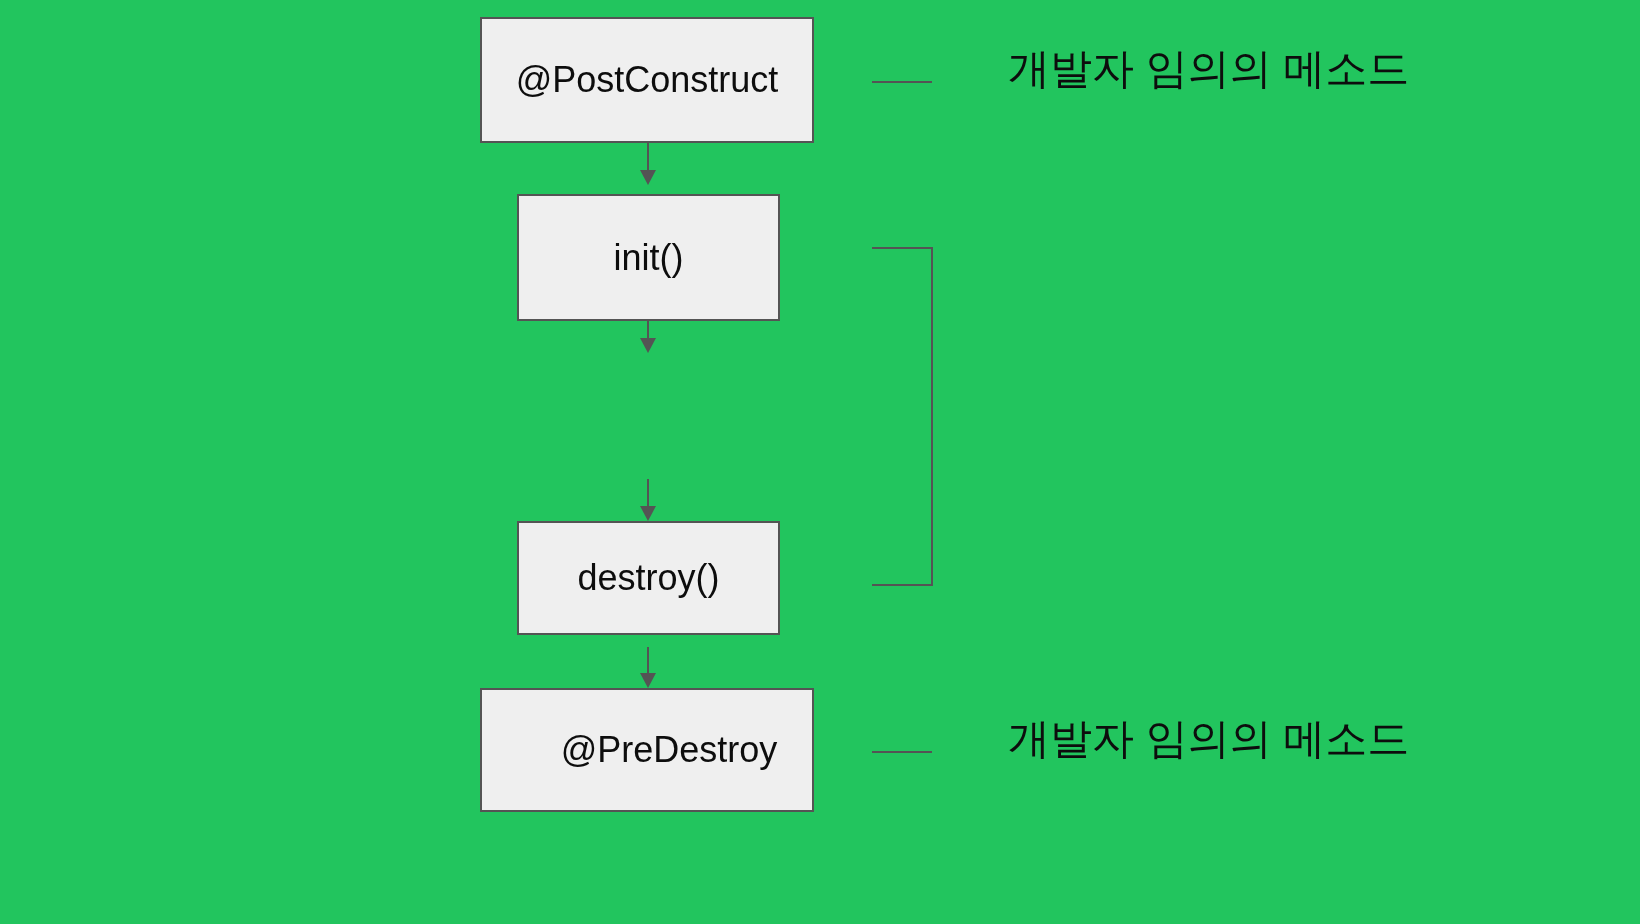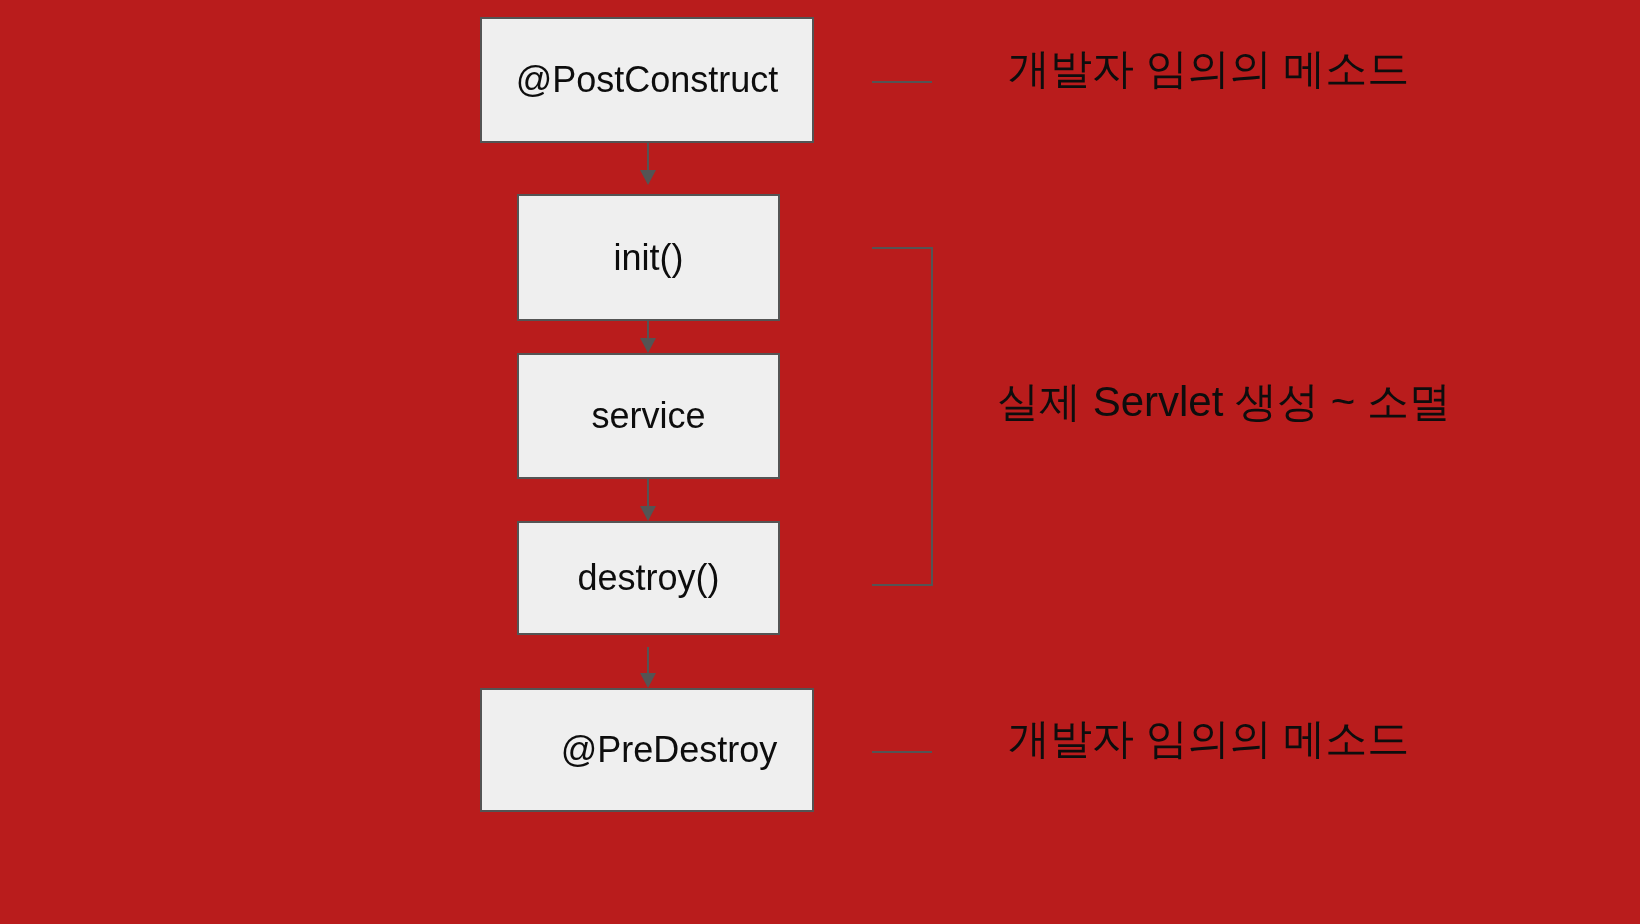--- a/index.html
+++ b/index.html
@@ -4,21 +4,21 @@
 <style>
   html, body {
     margin: 0;
     padding: 0;
     background: #ffffff;
   }
   #canvas {
     position: relative;
     width: 1640px;
     height: 924px;
-    background: #b91c1c;
+    background: #22c55e;
     overflow: hidden;
     font-family: "Liberation Sans", "DejaVu Sans", sans-serif;
   }
   .flow-box {
     position: absolute;
     box-sizing: border-box;
     background: #efefef;
     border: 2px solid #545454;
     display: flex;
     align-items: center;
@@ -88,31 +88,27 @@
   </svg>
 
   <div class="flow-box" id="box-postconstruct">
     <span>@PostConstruct</span>
   </div>
 
   <div class="flow-box" id="box-init">
     <span>init()</span>
   </div>
 
-  <div class="flow-box" id="box-service">
-    <span>service</span>
-  </div>
 
   <div class="flow-box" id="box-destroy">
     <span>destroy()</span>
   </div>
 
   <div class="flow-box" id="box-predestroy">
     <span>@PreDestroy</span>
   </div>
 
   <div class="annotation" id="annotation-top">개발자 임의의 메소드</div>
 
-  <div class="annotation" id="annotation-middle">실제 Servlet 생성 ~ 소멸</div>
 
   <div class="annotation" id="annotation-bottom">개발자 임의의 메소드</div>
 
 </div>
 
 </body></html>

